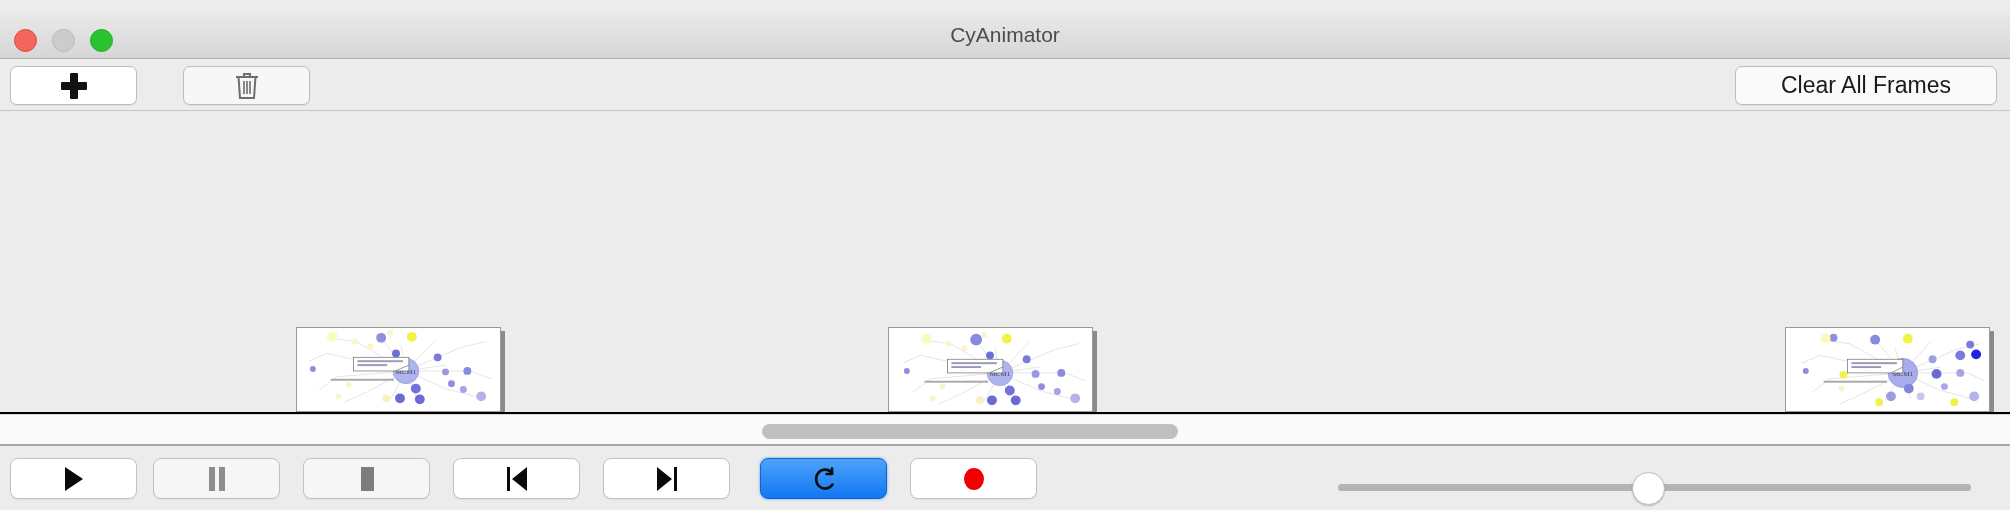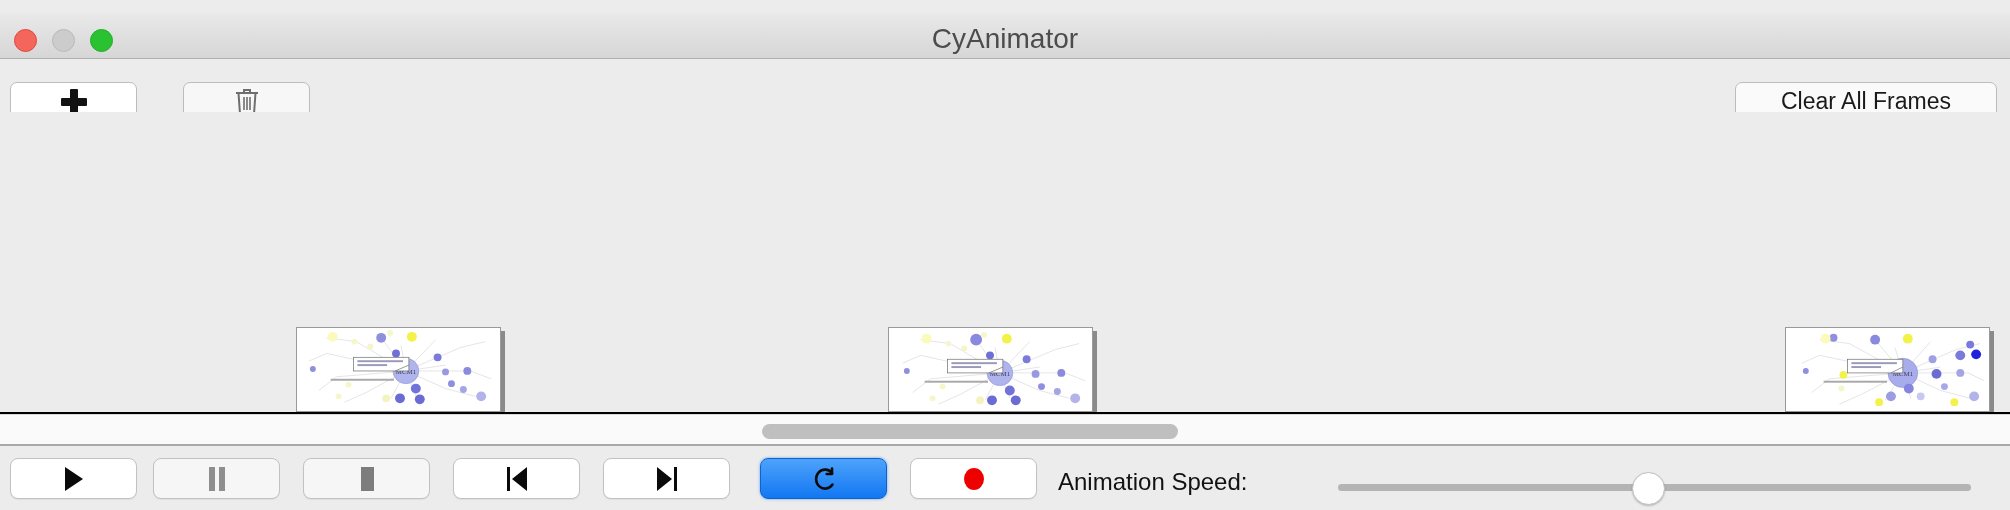--- a/index.html
+++ b/index.html
@@ -93,21 +93,21 @@
     height: 46px;
     background: linear-gradient(to bottom, #e9e9e9 0%, #d6d6d6 100%);
     border-bottom: 1px solid #b1b1b1;
     box-sizing: border-box;
   }
   .title-text {
     position: absolute;
     width: 100%;
     top: 10px;
     text-align: center;
-    font-size: 28px;
+    font-size: 21px;
     color: #4c4c4c;
     font-family: "Liberation Sans", sans-serif;
   }
   .traffic {
     position: absolute;
     top: 16px;
     width: 21px; height: 21px;
     border-radius: 50%;
   }
   .traffic.close  { left: 14px;  background: #f4655b; border: 1px solid #e0483e; }
@@ -116,21 +116,20 @@
 
   
   .toolbar {
     position: absolute;
     left: 0; top: 59px;
     width: 2010px;
     height: 52px;
     background: #ececec;
     border-bottom: 1px solid #c6c6c6;
     box-sizing: border-box;
-    margin-top: 16px;
   }
   .tbtn {
     position: absolute;
     box-sizing: border-box;
     border: 1px solid #bdbdbd;
     border-radius: 7px;
     background: #ffffff;
     box-shadow: 0 1px 1px rgba(0,0,0,0.07);
     display: flex;
     align-items: center;
@@ -527,19 +526,18 @@
     </div>
 
     <div class="cbtn" style="left:910px;width:127px;">
       <span>
         <svg class="ic" width="26" height="26" viewBox="0 0 26 26">
           <ellipse cx="13" cy="13" rx="10" ry="11" fill="#ee0000"></ellipse>
         </svg>
       </span>
     </div>
 
-    <div class="speed-label">Animation Speed:</div>
 
     <div class="slider-track"></div>
     <div class="slider-thumb"></div>
   </div>
 
 </div>
 
 </body></html>

